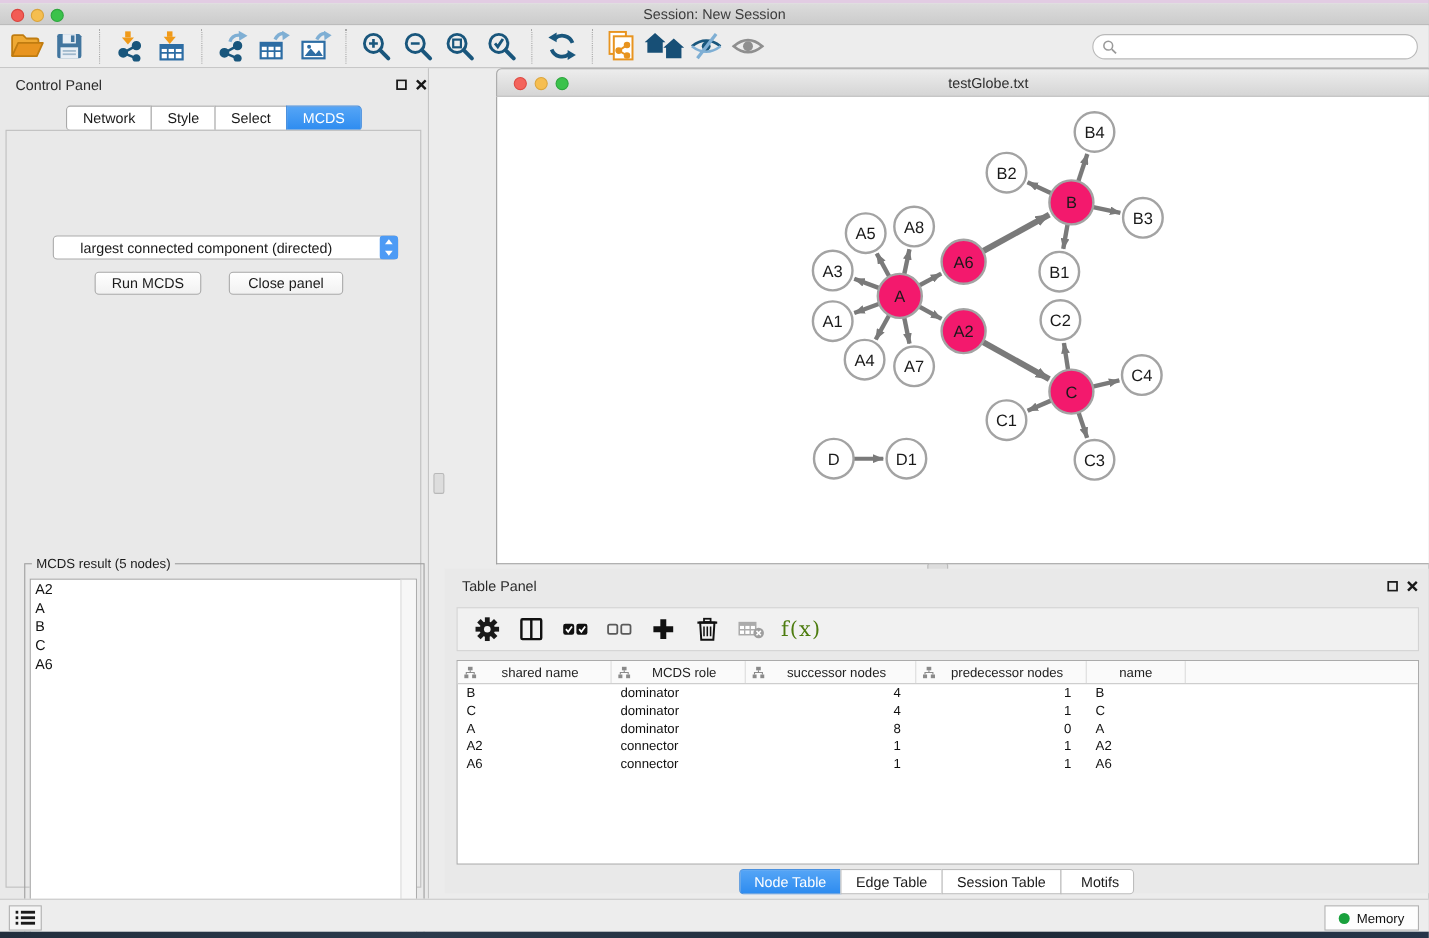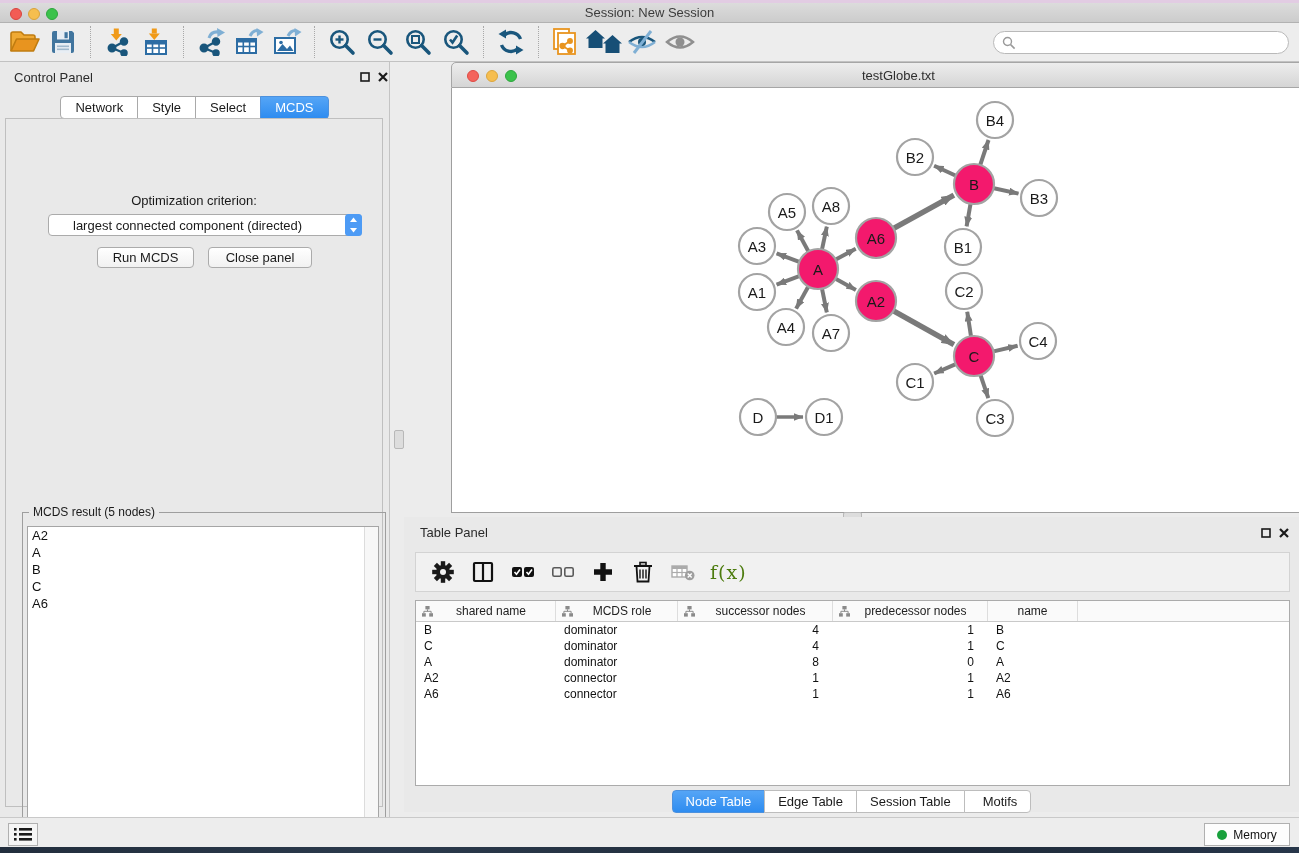--- a/index.html
+++ b/index.html
@@ -337,32 +337,31 @@
         </svg>
       </span>
 
     <div class="ctabs">
         <div class="ctab">Network</div>
         <div class="ctab">Style</div>
         <div class="ctab">Select</div>
         <div class="ctab sel">MCDS</div>
       </div>
     <div class="ctab-panel">
-      <div class="opt-label">Optimization criterion:</div>
       <div class="dropdown">
         <span class="dd-text">largest connected component (directed)</span>
         <span class="dd-spin">
             <svg width="17" height="22" viewBox="0 0 17 22">
               <rect x="0" y="0" width="17" height="22" rx="3.5" fill="#4D9BF5"></rect>
               <path d="M8.5 3.5 L12 8 H5 Z" fill="#FFF"></path>
               <path d="M8.5 18.5 L5 14 H12 Z" fill="#FFF"></path>
             </svg>
           </span>
       </div>
-      <div class="btn" style="left:91px;width:97px;">Run MCDS</div>
+      <div class="btn" style="left:80px;width:97px;">Run MCDS</div>
       <div class="btn" style="left:202px;width:104px;">Close panel</div>
 
       <div class="fieldset">
         <span class="legend">MCDS result (5 nodes)</span>
         <div class="mcds-list">
           <div>
               <div class="mcds-item">A2</div>
               <div class="mcds-item">A</div>
               <div class="mcds-item">B</div>
               <div class="mcds-item">C</div>

